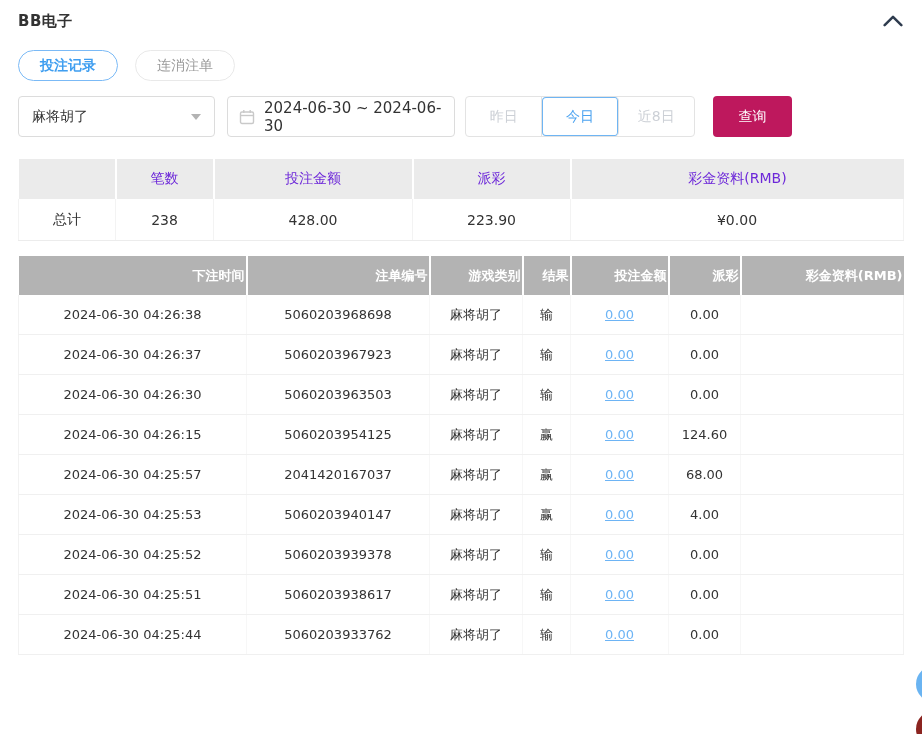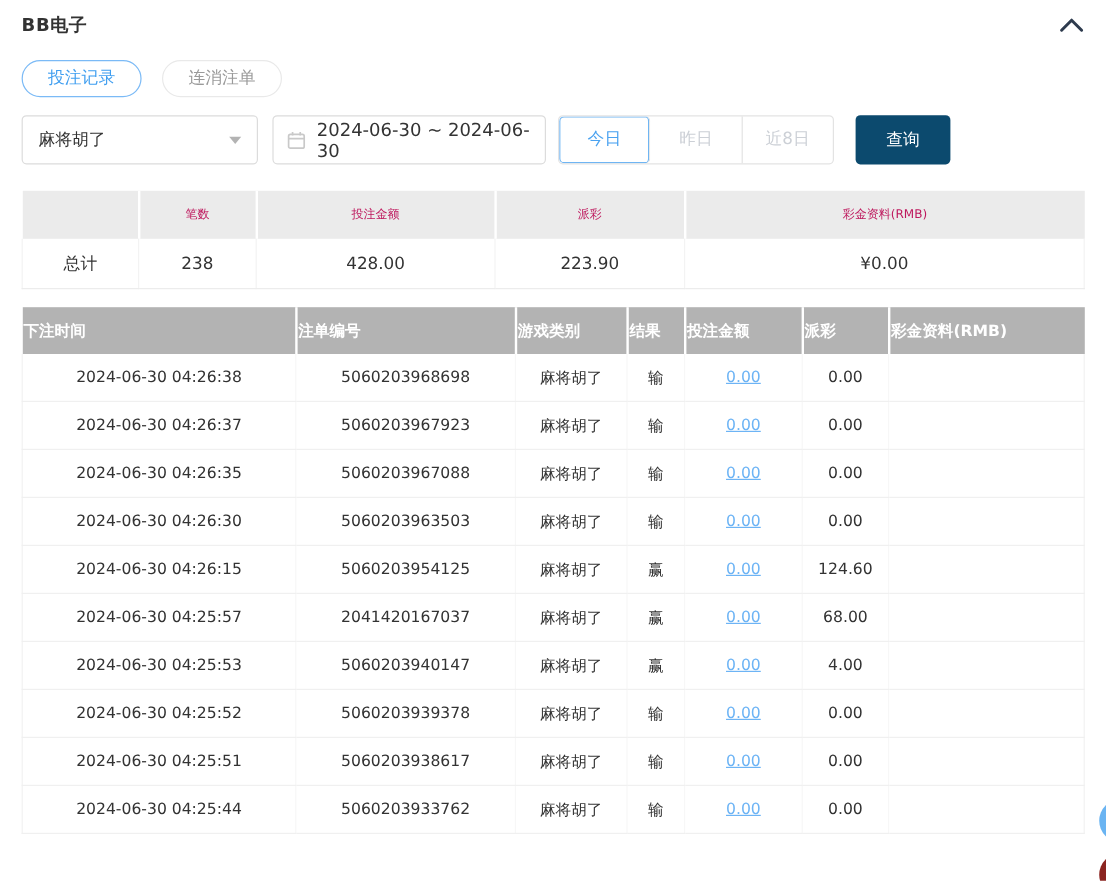--- a/index.html
+++ b/index.html
@@ -12,53 +12,53 @@
 
   
   .page-header{display:flex;justify-content:space-between;align-items:center;padding-top:9px;height:24px;}
   .page-title{font-size:15px;font-weight:bold;color:#333;letter-spacing:.5px;}
   .collapse-btn{width:22px;height:16px;display:flex;align-items:center;justify-content:center;cursor:pointer;background:none;border:none;padding:0;}
 
   
   .tabs{margin-top:17px;display:flex;gap:17px;}
   .tab{height:31px;line-height:29px;padding:0 21px;border-radius:16px;font-size:14px;
        border:1px solid #e9e9e9;color:#9a9a9a;background:#fff;box-sizing:border-box;cursor:pointer;}
-  .tab.active{border-color:#7bbaf6;color:#3f9ef0;}
+  .tab.active{border-color:#7bbaf6;color:#3f9ef0;font-weight:bold;}
 
   
   .filter-bar{margin-top:15px;display:flex;align-items:center;height:41px;}
   .game-select{width:197px;height:41px;border:1px solid #dcdcdc;border-radius:4px;box-sizing:border-box;
        display:flex;align-items:center;justify-content:space-between;padding:0 13px;font-size:14px;cursor:pointer;background:#fff;}
   .caret-down{width:0;height:0;border-left:5px solid transparent;border-right:5px solid transparent;border-top:6px solid #b3b3b3;}
   .date-box{margin-left:12px;width:228px;height:41px;border:1px solid #dcdcdc;border-radius:4px;box-sizing:border-box;
        display:flex;align-items:center;padding:0 11px;gap:9px;font-size:15px;cursor:pointer;background:#fff;}
   .range-group{margin-left:10px;display:flex;width:230px;height:41px;box-sizing:border-box;
        border:1px solid #e3e3e3;border-radius:4px;background:#fff;}
   .range-item{flex:1;text-align:center;line-height:39px;font-size:14px;color:#ccd0d6;cursor:pointer;
        border-right:1px solid #e3e3e3;box-sizing:border-box;}
   .range-item:last-child{border-right:none;}
   .range-item.active{color:#4aa2f0;box-shadow:inset 0 0 0 1px #6fb5f3;border-radius:4px;}
-  .query-btn{margin-left:18px;width:79px;height:41px;background:#0c4a6e;color:#fff;border:none;border-radius:4px;
+  .query-btn{margin-left:18px;width:79px;height:41px;background:#be185d;color:#fff;border:none;border-radius:4px;
        font-size:14px;cursor:pointer;font-family:inherit;}
 
   
   table{border-collapse:collapse;width:100%;table-layout:fixed;}
   .summary-table{margin-top:22px;}
-  .summary-table th{height:38px;background:#ebebeb;font-weight:normal;font-size:10px;color:#be185d;
+  .summary-table th{height:38px;background:#ebebeb;font-weight:normal;font-size:14px;color:#6d28d9;
        border-right:2px solid #fff;text-align:center;}
   .summary-table th:last-child{border-right:none;}
   .summary-table td{height:39px;text-align:center;font-size:14px;color:#333;
        border-bottom:1px solid #ececec;border-right:1px solid #f3f3f3;}
   .summary-table td:first-child{border-left:1px solid #f3f3f3;text-align:center;}
   .summary-table td:last-child{border-right:1px solid #f3f3f3;}
 
   
   .records-table{margin-top:15px;}
   .records-table th{height:37px;background:#b3b3b3;color:#fff;font-weight:bold;font-size:13px;
-       border-right:2px solid #fff;text-align:left;}
+       border-right:2px solid #fff;text-align:right;}
   .records-table th:last-child{border-right:none;}
   .records-table td{height:37px;text-align:center;font-size:13px;color:#333;
        border-bottom:1px solid #f0f0f0;border-right:1px solid #f7f7f7;}
   .records-table td:first-child{border-left:1px solid #f2f2f2;}
   .records-table td:last-child{border-right:1px solid #f2f2f2;}
   .bet-link{color:#6db4f5;text-decoration:underline;cursor:pointer;}
 
   
   .float-btn{position:absolute;width:36px;height:36px;border-radius:50%;cursor:pointer;}
   .float-btn.blue{left:916px;top:666px;background:#6ab4f2;}
@@ -97,22 +97,22 @@
           <rect x="1.5" y="3" width="13" height="11.5" rx="1.5" fill="none" stroke="#c9c9c9" stroke-width="1.4"></rect>
           <line x1="1.5" y1="6.5" x2="14.5" y2="6.5" stroke="#c9c9c9" stroke-width="1.4"></line>
           <line x1="4.8" y1="1" x2="4.8" y2="4" stroke="#c9c9c9" stroke-width="1.4"></line>
           <line x1="11.2" y1="1" x2="11.2" y2="4" stroke="#c9c9c9" stroke-width="1.4"></line>
         </svg>
       </span>
       <span>2024-06-30 ~ 2024-06-30</span>
     </div>
 
     <div class="range-group">
+      <div class="range-item">昨日</div>
       <div class="range-item active">今日</div>
-      <div class="range-item">昨日</div>
       <div class="range-item">近8日</div>
     </div>
 
     <button class="query-btn">查询</button>
   </div>
 
   <table class="summary-table">
     <colgroup>
       <col style="width:97px">
         <col style="width:98px">
@@ -174,29 +174,20 @@
         <tr>
           <td>2024-06-30 04:26:37</td>
           <td>5060203967923</td>
           <td>麻将胡了</td>
           <td>输</td>
           <td><a class="bet-link">0.00</a></td>
           <td>0.00</td>
           <td></td>
         </tr>
         <tr>
-          <td>2024-06-30 04:26:35</td>
-          <td>5060203967088</td>
-          <td>麻将胡了</td>
-          <td>输</td>
-          <td><a class="bet-link">0.00</a></td>
-          <td>0.00</td>
-          <td></td>
-        </tr>
-        <tr>
           <td>2024-06-30 04:26:30</td>
           <td>5060203963503</td>
           <td>麻将胡了</td>
           <td>输</td>
           <td><a class="bet-link">0.00</a></td>
           <td>0.00</td>
           <td></td>
         </tr>
         <tr>
           <td>2024-06-30 04:26:15</td>

